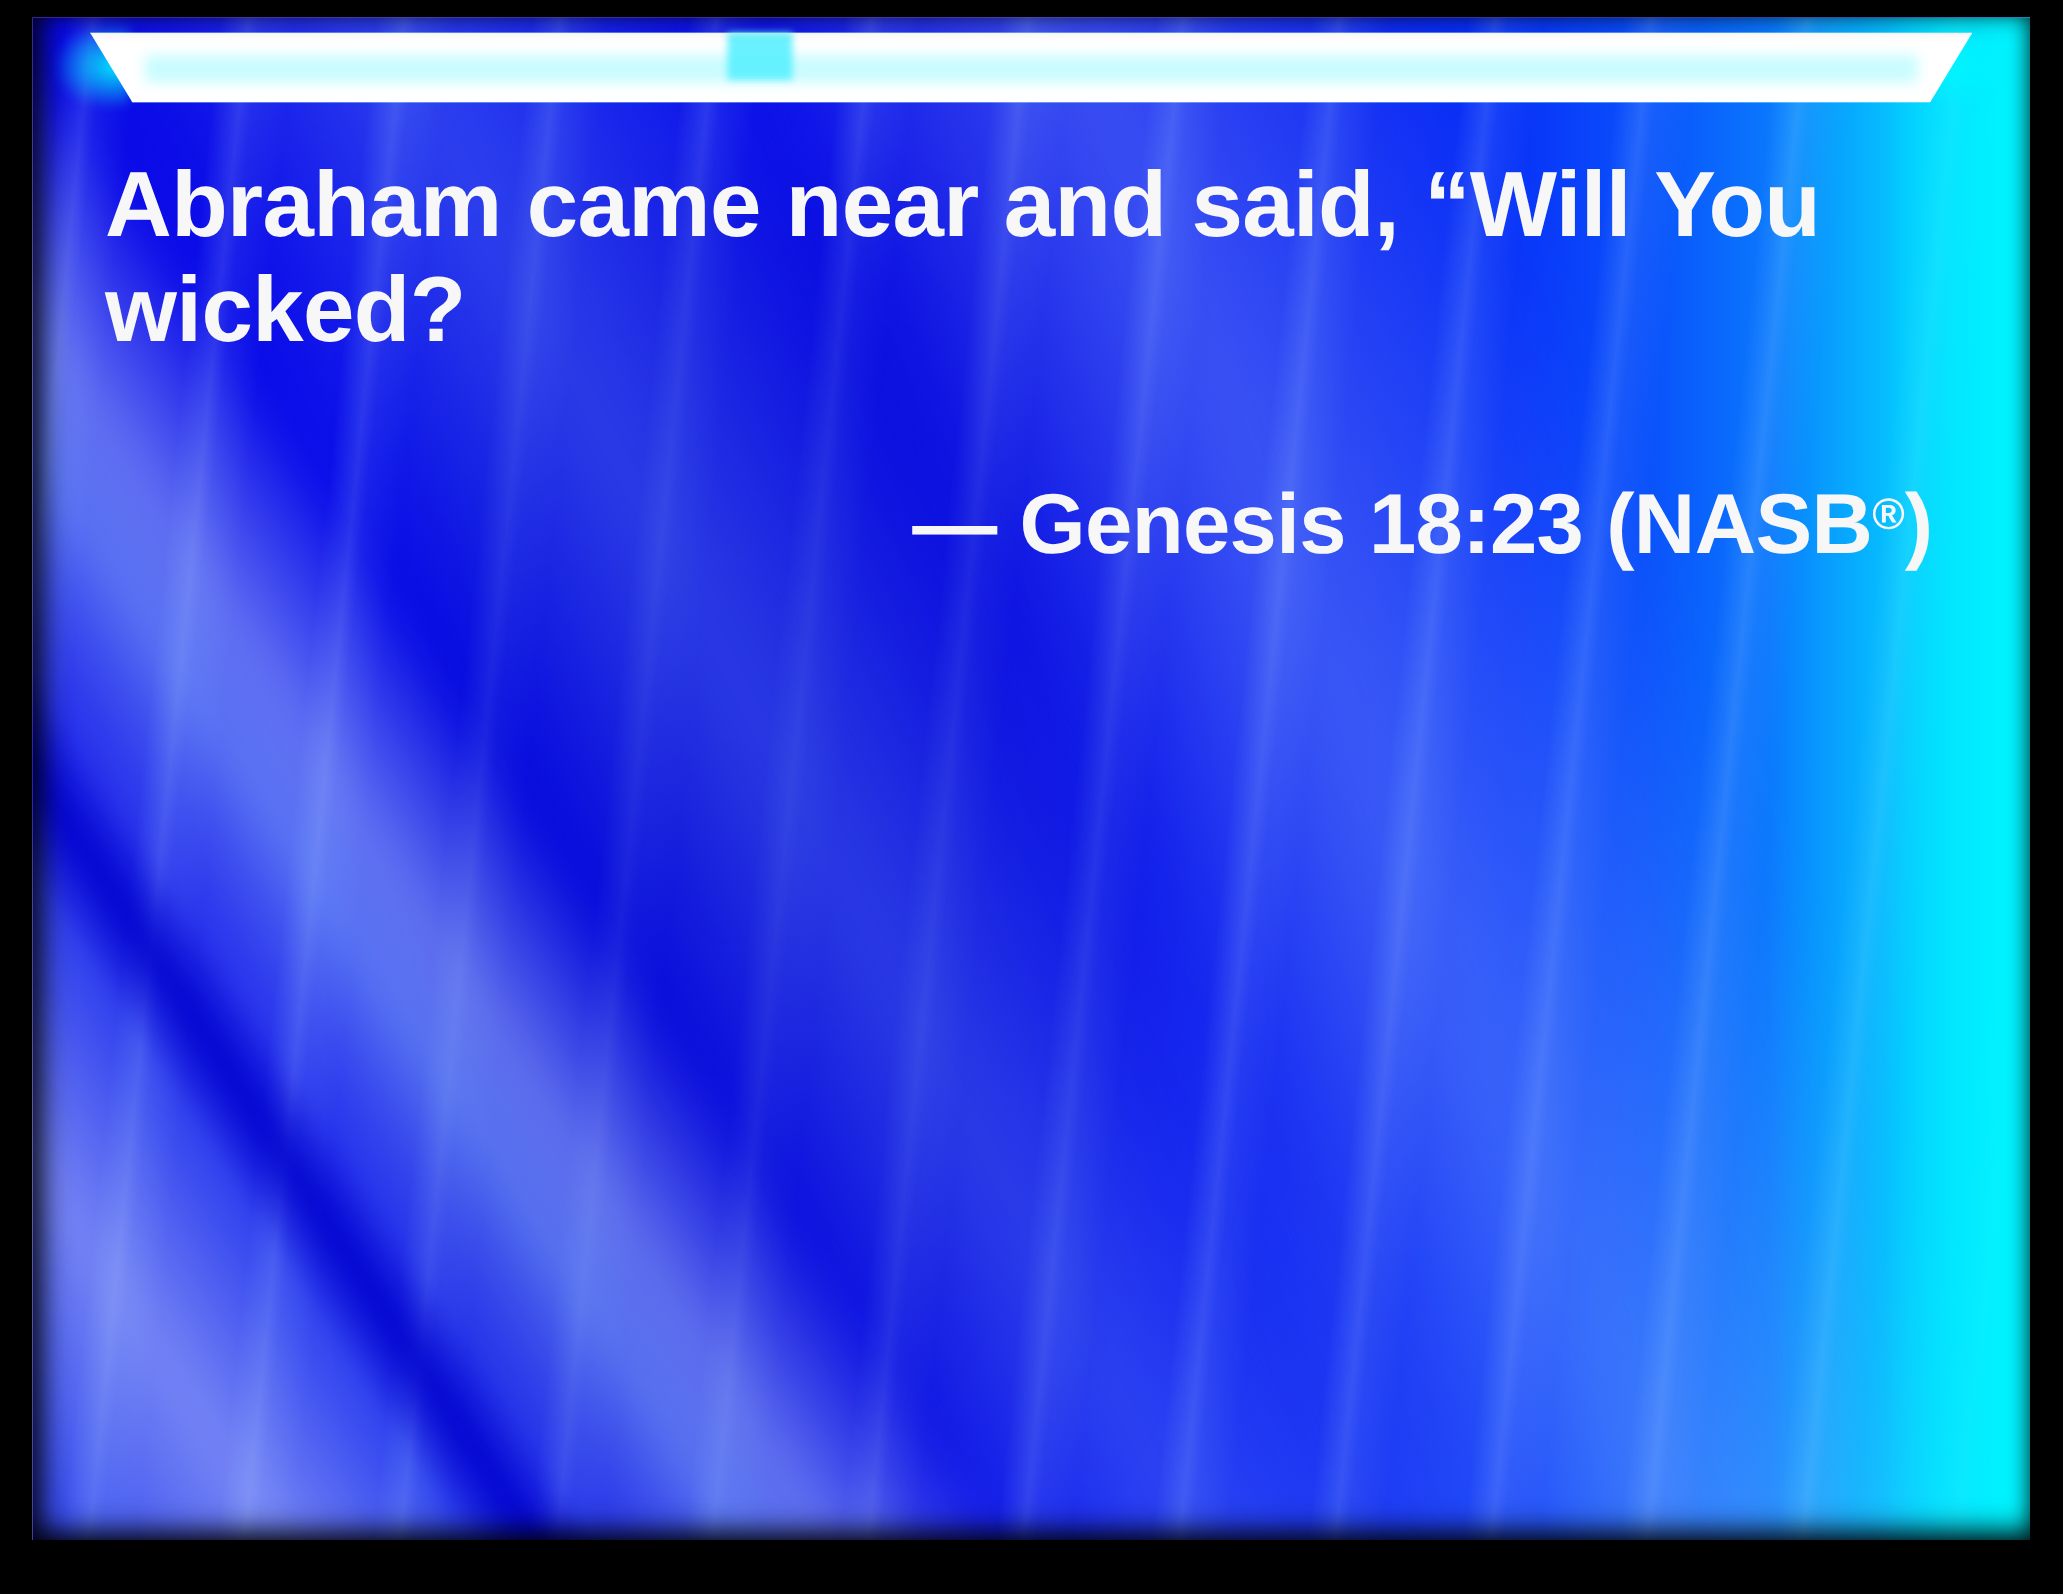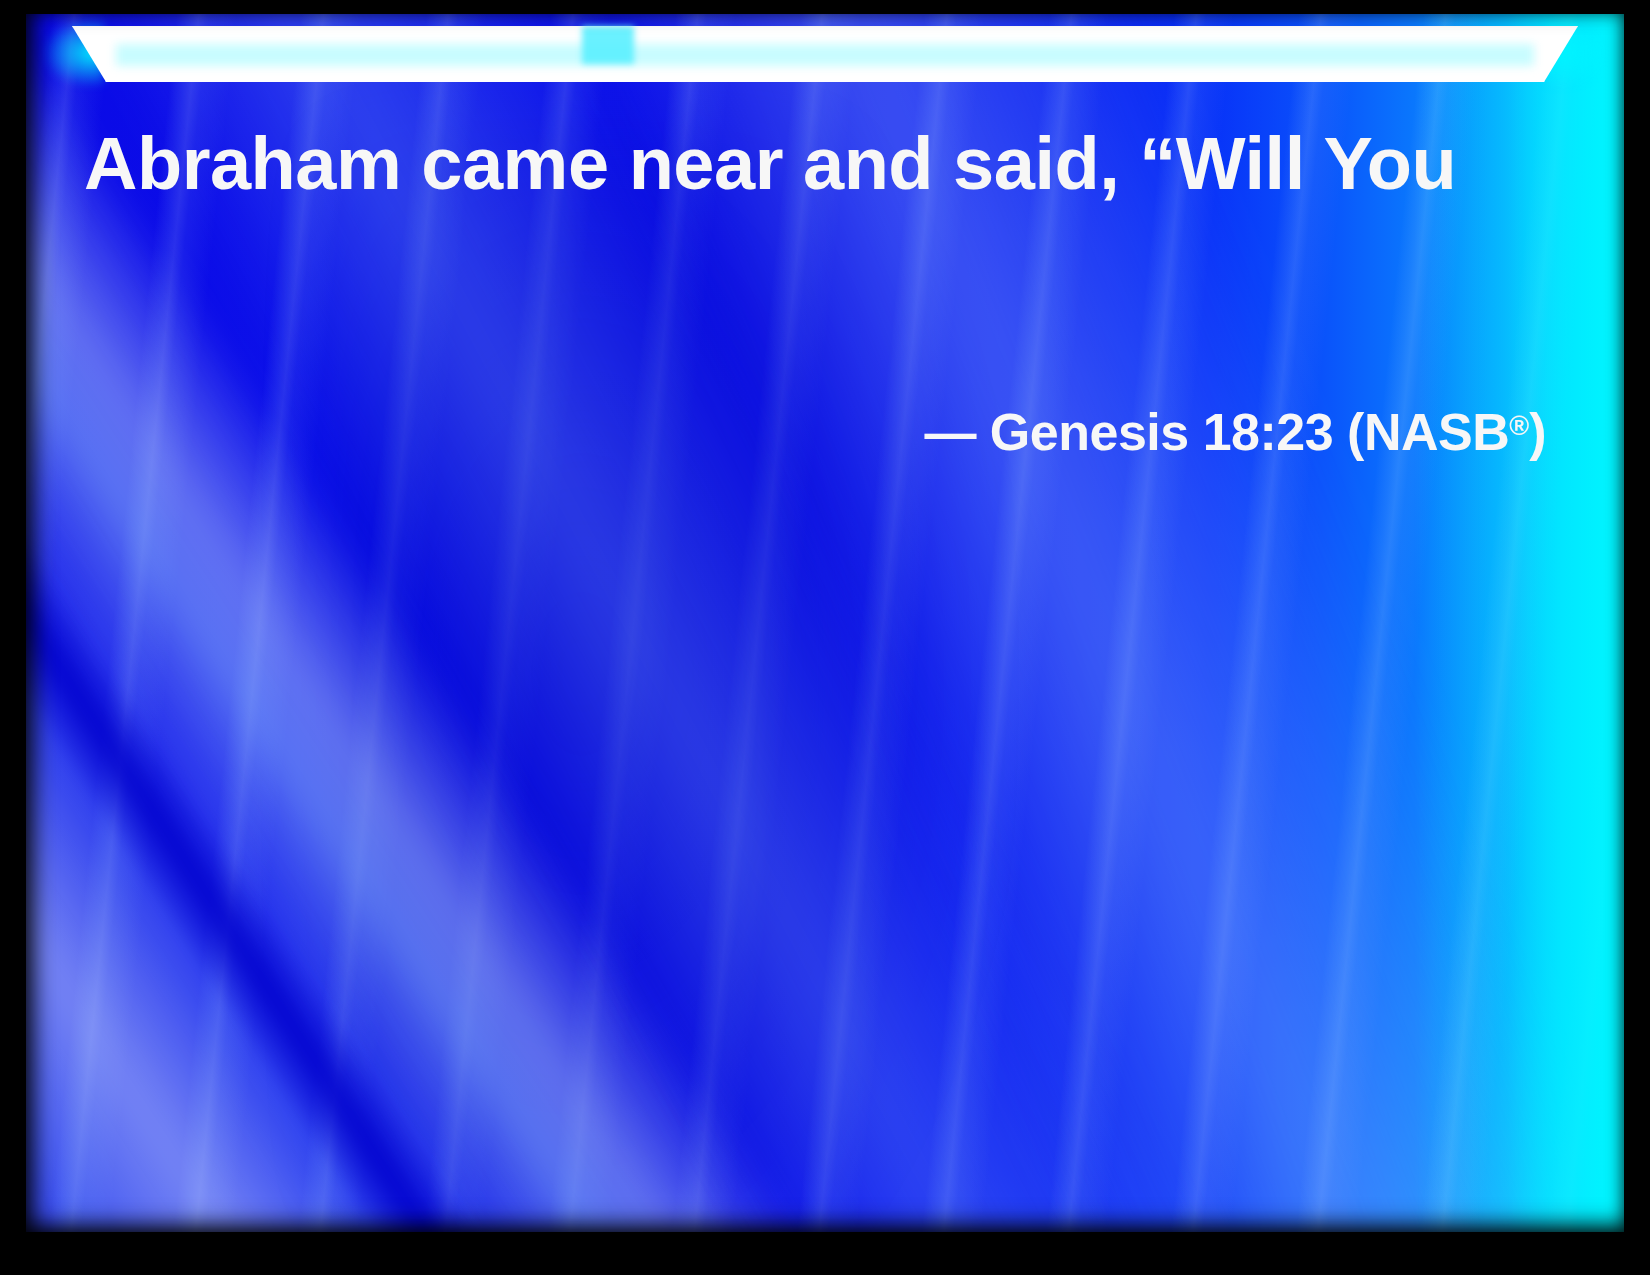--- a/index.html
+++ b/index.html
@@ -249,27 +249,27 @@
     font-family: "Liberation Sans", sans-serif;
     font-weight: bold;
     font-size: 74px;
     line-height: 84px;
     letter-spacing: -0.5px;
     white-space: nowrap;
   }
   .attribution {
     position: absolute;
     left: 58px;
-    top: 366px;
+    top: 352px;
     width: 1462px;
     text-align: right;
     color: #f7f7f7;
     font-family: "Liberation Sans", sans-serif;
     font-weight: bold;
-    font-size: 52px;
+    font-size: 68px;
     line-height: 92px;
     letter-spacing: -0.5px;
     white-space: nowrap;
     z-index: 20;
   }
   .attribution .reg {
     font-size: 0.52em;
     vertical-align: 0.55em;
     letter-spacing: 0;
   }
@@ -294,19 +294,20 @@
     <div class="top-band">
       <div class="cap-left"></div>
       <div class="cap-right"></div>
       <div class="glow"></div>
       <div class="glow-inner"></div>
       <div class="notch"></div>
     </div>
 
     <div class="verse-block">
       <div class="verse-line">Abraham came near and said, “Will You</div>
+      <div class="verse-line">wicked?</div>
     </div>
 
     <div class="attribution"><span>—</span><span>&nbsp;</span><span>Genesis</span><span>&nbsp;</span><span>18:23</span><span>&nbsp;</span><span>(NASB</span><span class="reg">®</span><span>)</span></div>
 
     <div class="edge-shade"></div>
   </div>
 </div>
 
 </body></html>

